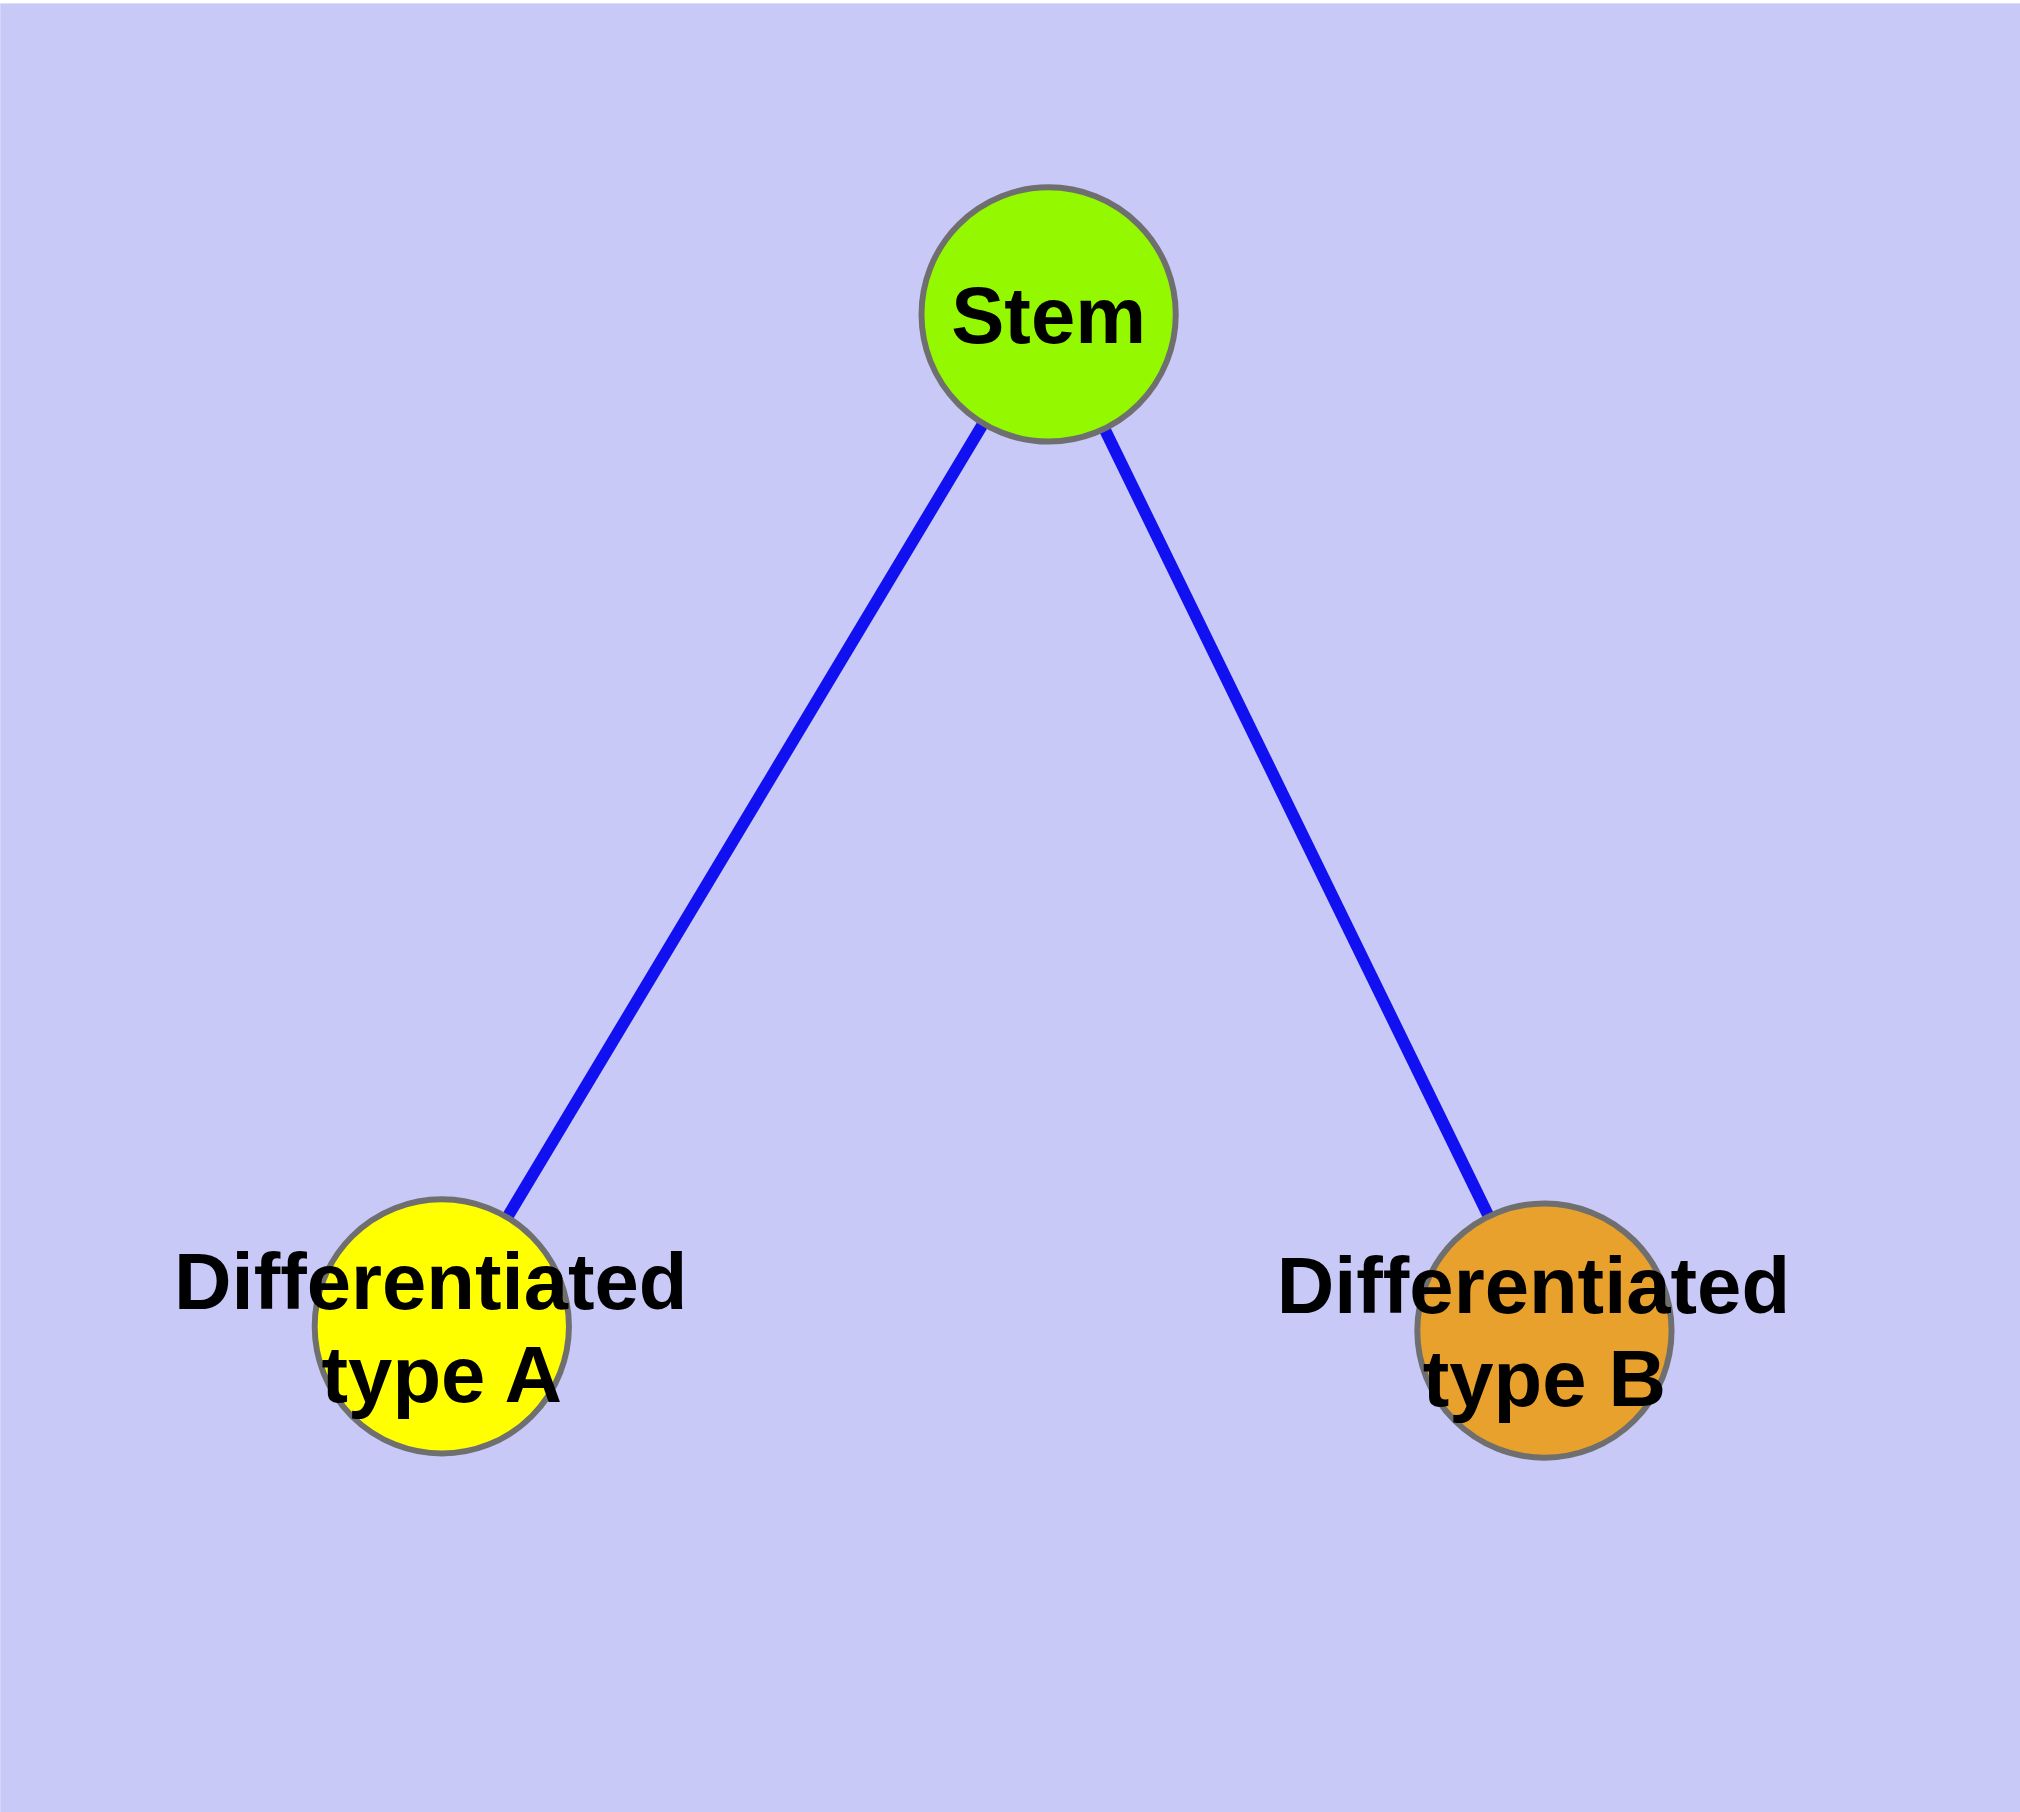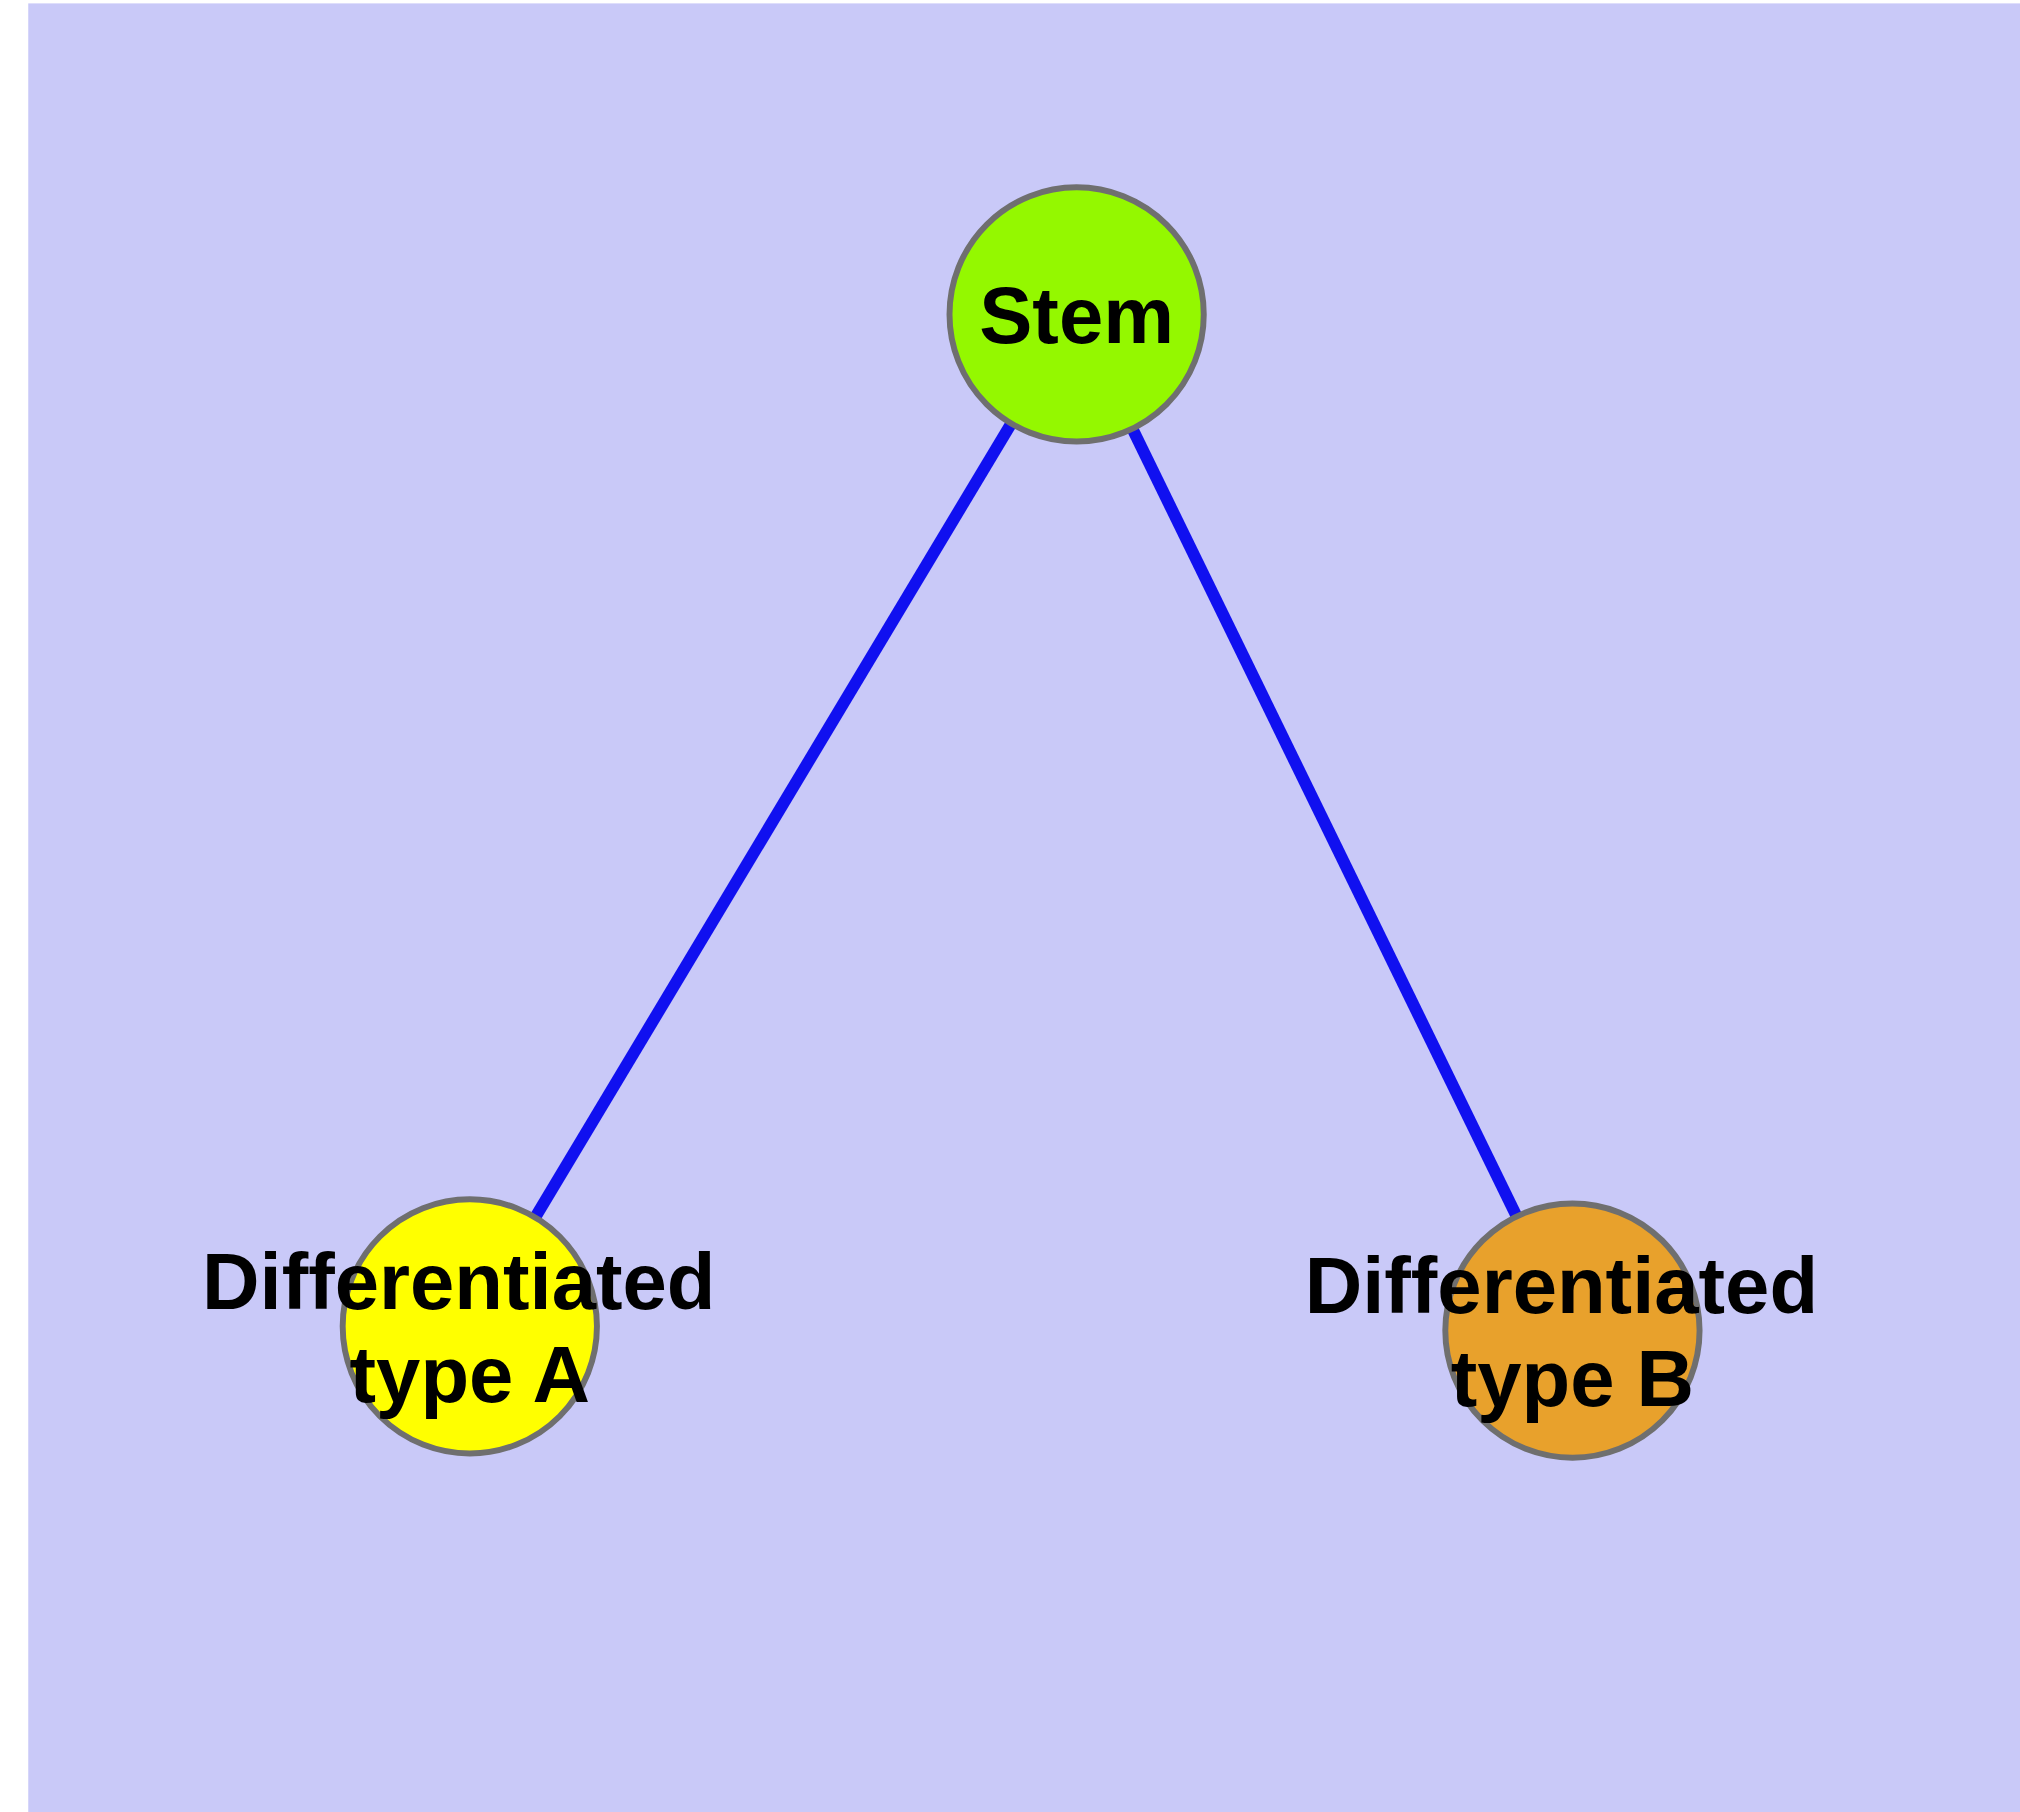--- a/index.html
+++ b/index.html
@@ -7,21 +7,20 @@
     padding: 0;
     background: #ffffff;
     width: 2021px;
     height: 1812px;
     overflow: hidden;
   }
   .canvas-wrap {
     position: relative;
     width: 1812px;
     height: 1812px;
-    margin-left: 28px;
   }
   svg {
     display: block;
   }
   .node-circle {
     stroke-width: 7px;
   }
   .edge-line {
     stroke-width: 14px;
     stroke-linecap: butt;

